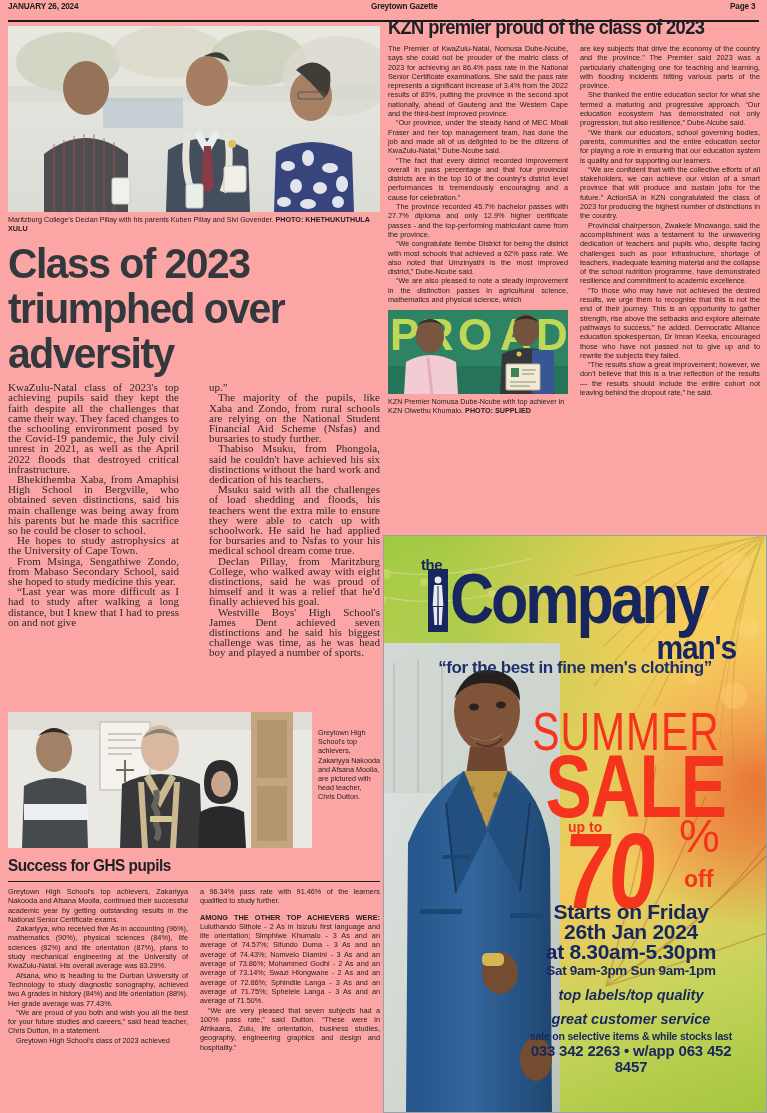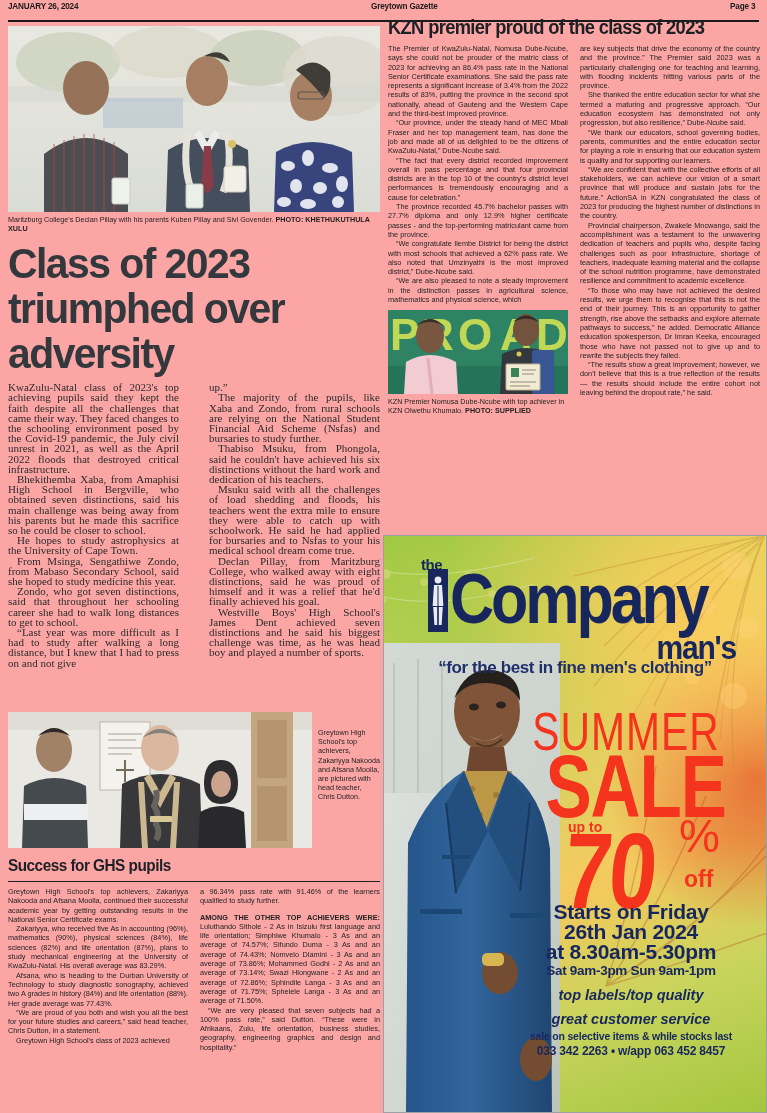--- a/index.html
+++ b/index.html
@@ -175,21 +175,21 @@
   }
   .ad-lines {
     position: absolute; right: 20px; top: 366px; width: 230px;
     text-align: center; color: #17275e;
     font-family: "Liberation Sans", sans-serif;
   }
   .ad-l1 { font-weight: bold; font-size: 21px; line-height: 20px; letter-spacing:-0.3px;}
   .ad-l2 { font-weight: bold; font-size: 13.5px; line-height: 18px; letter-spacing:-0.3px;}
   .ad-l3 { font-weight: bold; font-style: italic; font-size: 14.5px; line-height: 17px; margin-top:7px;}
   .ad-l4 { font-weight: bold; font-size: 10.5px; line-height: 14px; margin-top:1px; letter-spacing:-0.2px;}
-  .ad-l5 { font-weight: bold; font-size: 12px; line-height: 16px; letter-spacing:-0.2px;}
+  .ad-l5 { font-weight: bold; font-size: 15px; line-height: 16px; letter-spacing:-0.2px;}
 
   .palm { position:absolute; pointer-events:none; opacity:.5; }
 </style>
 </head>
 <body>
 
 <div class="page">
 
   <div class="masthead">
     <span>JANUARY 26, 2024</span>
@@ -264,21 +264,20 @@
     </div>
 
     <div class="headline-main">Class of 2023 triumphed over adversity</div>
 
     <div style="display:flex;gap:12px;margin-top:4px;">
       <div class="serif-body" style="width:180px;">
         <p class="first">KwaZulu-Natal class of 2023's top achieving pupils said they kept the faith despite all the challenges that came their way. They faced changes to the schooling environment posed by the Covid-19 pandemic, the July civil unrest in 2021, as well as the April 2022 floods that destroyed critical infrastructure.</p>
         <p>Bhekithemba Xaba, from Amaphisi High School in Bergville, who obtained seven distinctions, said his main challenge was being away from his parents but he made this sacrifice so he could be closer to school.</p>
         <p>He hopes to study astrophysics at the University of Cape Town.</p>
         <p>From Msinga, Sengathiwe Zondo, from Mabaso Secondary School, said she hoped to study medicine this year.</p>
-        <p>Zondo, who got seven distinctions, said that throughout her schooling career she had to walk long distances to get to school.</p>
         <p>“Last year was more difficult as I had to study after walking a long distance, but I knew that I had to press on and not give</p>
       </div>
       <div class="serif-body" style="width:180px;margin-left:18px;">
         <p class="first">up.”</p>
         <p>The majority of the pupils, like Xaba and Zondo, from rural schools are relying on the National Student Financial Aid Scheme (Nsfas) and bursaries to study further.</p>
         <p>Thabiso Msuku, from Phongola, said he couldn't have achieved his six distinctions without the hard work and dedication of his teachers.</p>
         <p>Msuku said with all the challenges of load shedding and floods, his teachers went the extra mile to ensure they were able to catch up with schoolwork. He said he had applied for bursaries and to Nsfas to your his medical school dream come true.</p>
         <p>Declan Pillay, from Maritzburg College, who walked away with eight distinctions, said he was proud of himself and it was a relief that he'd finally achieved his goal.</p>
         <p>Westville Boys' High School's James Dent achieved seven distinctions and he said his biggest challenge was time, as he was head boy and played a number of sports.</p>
       </div>

